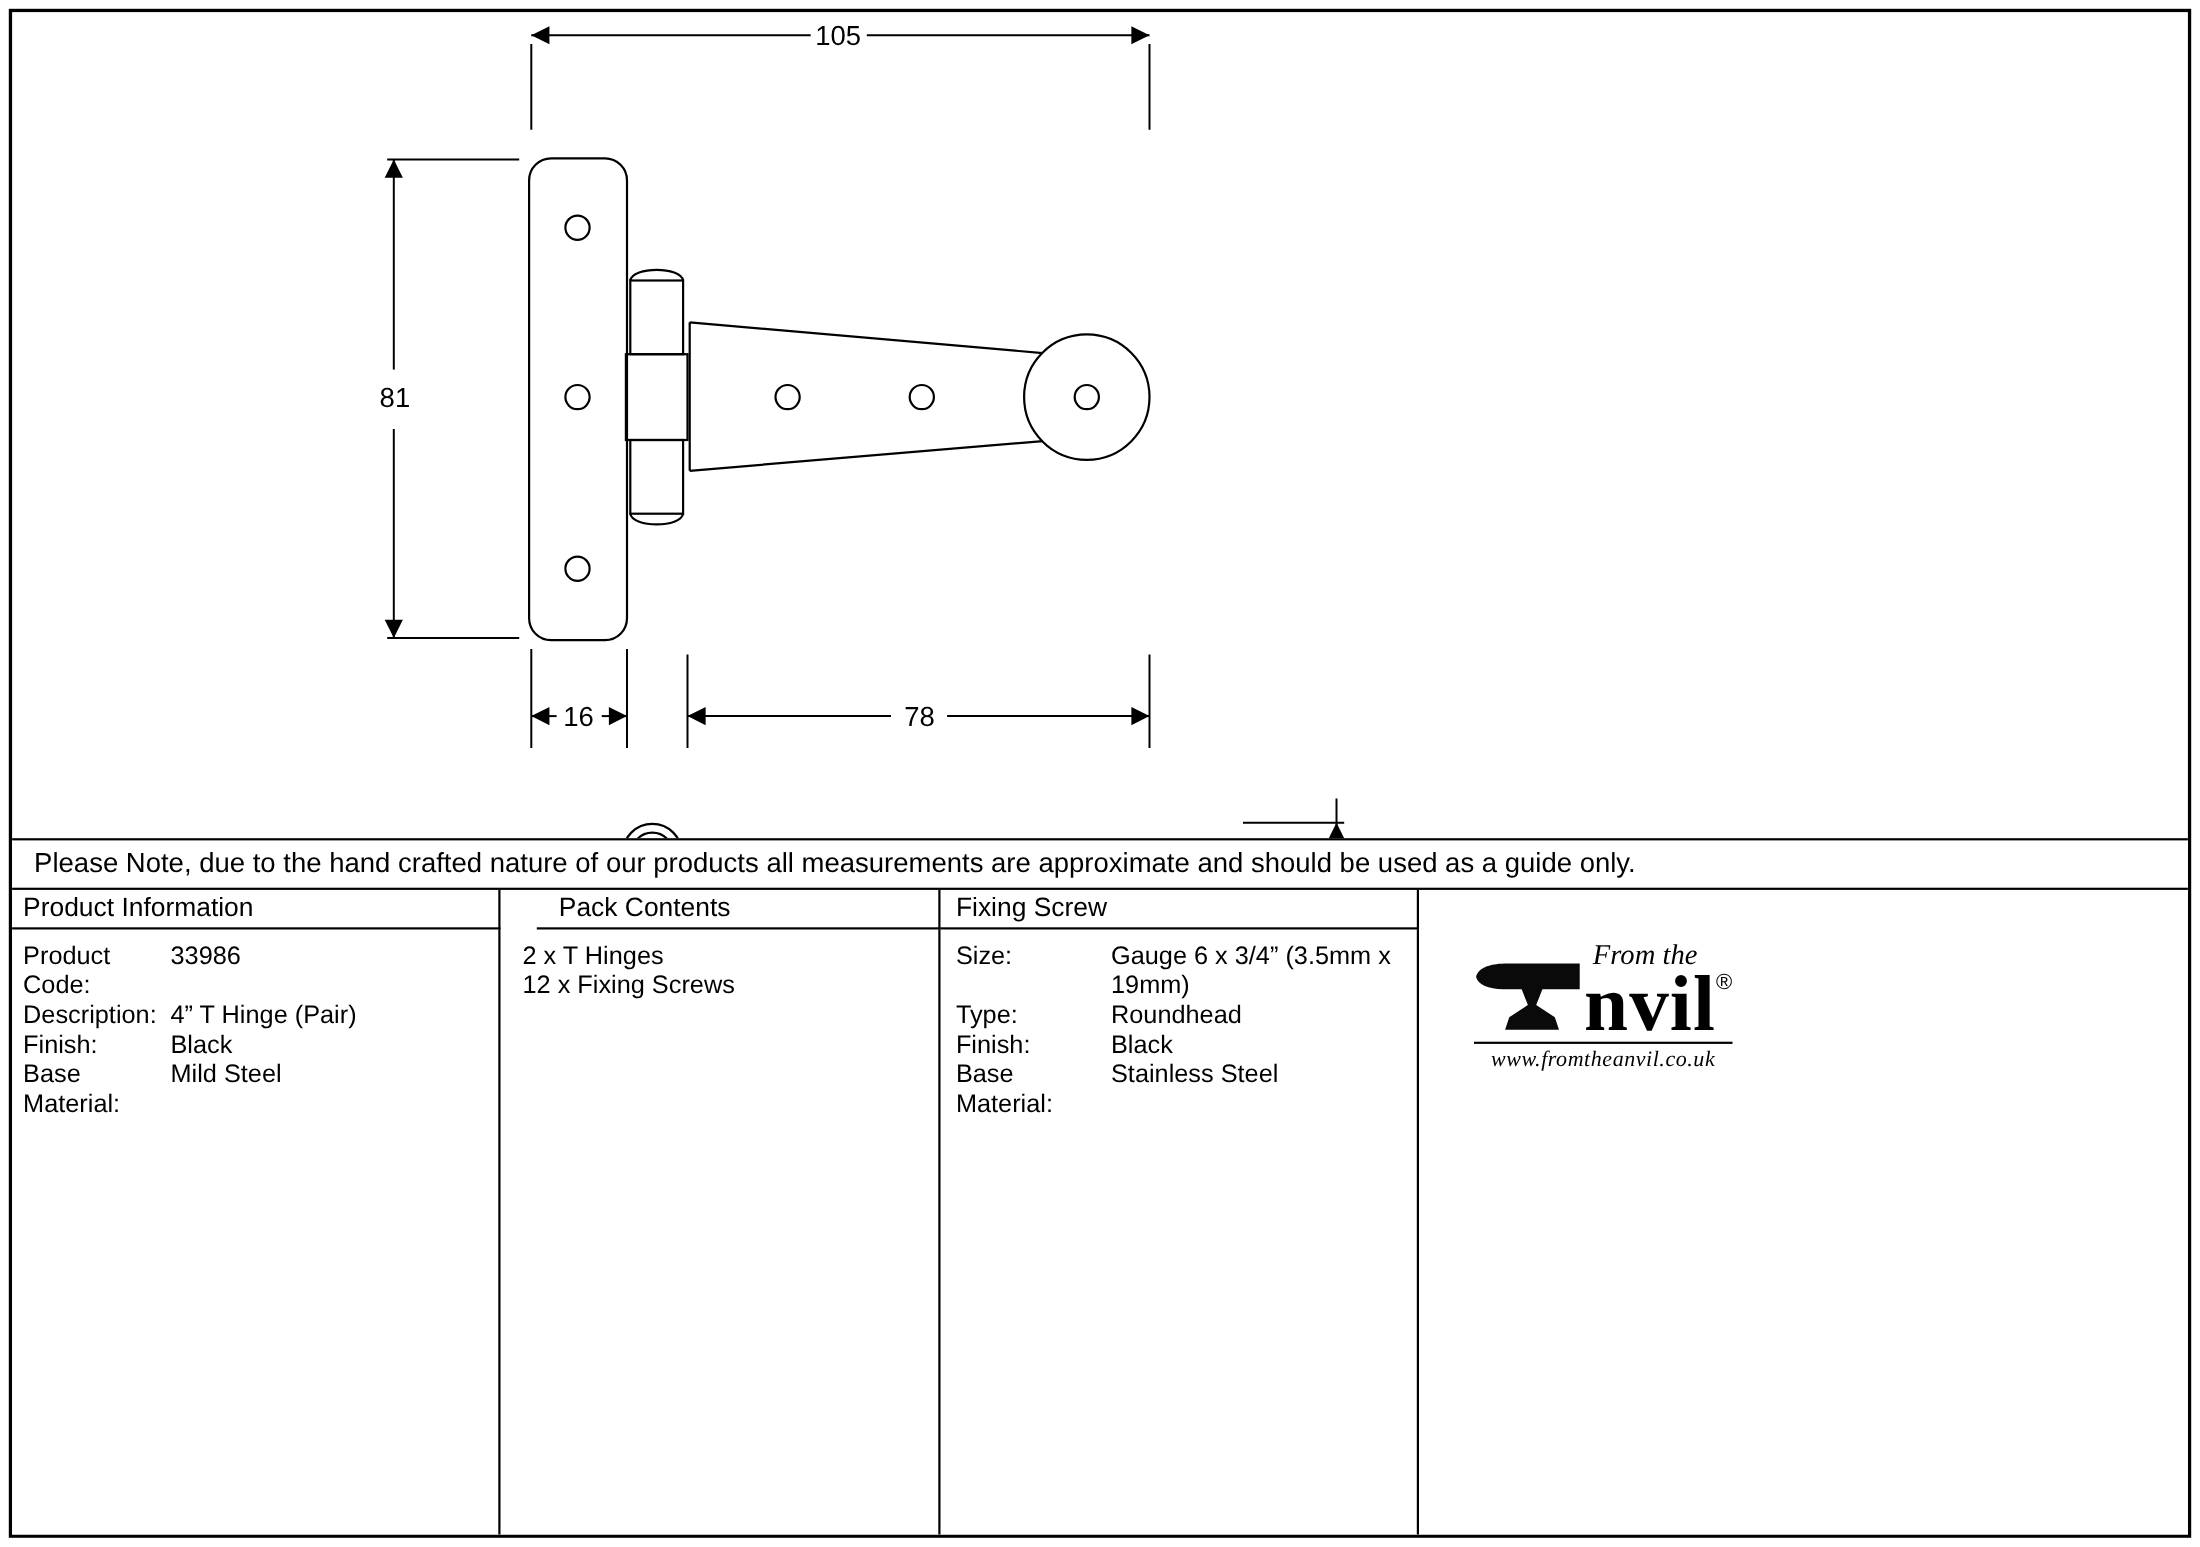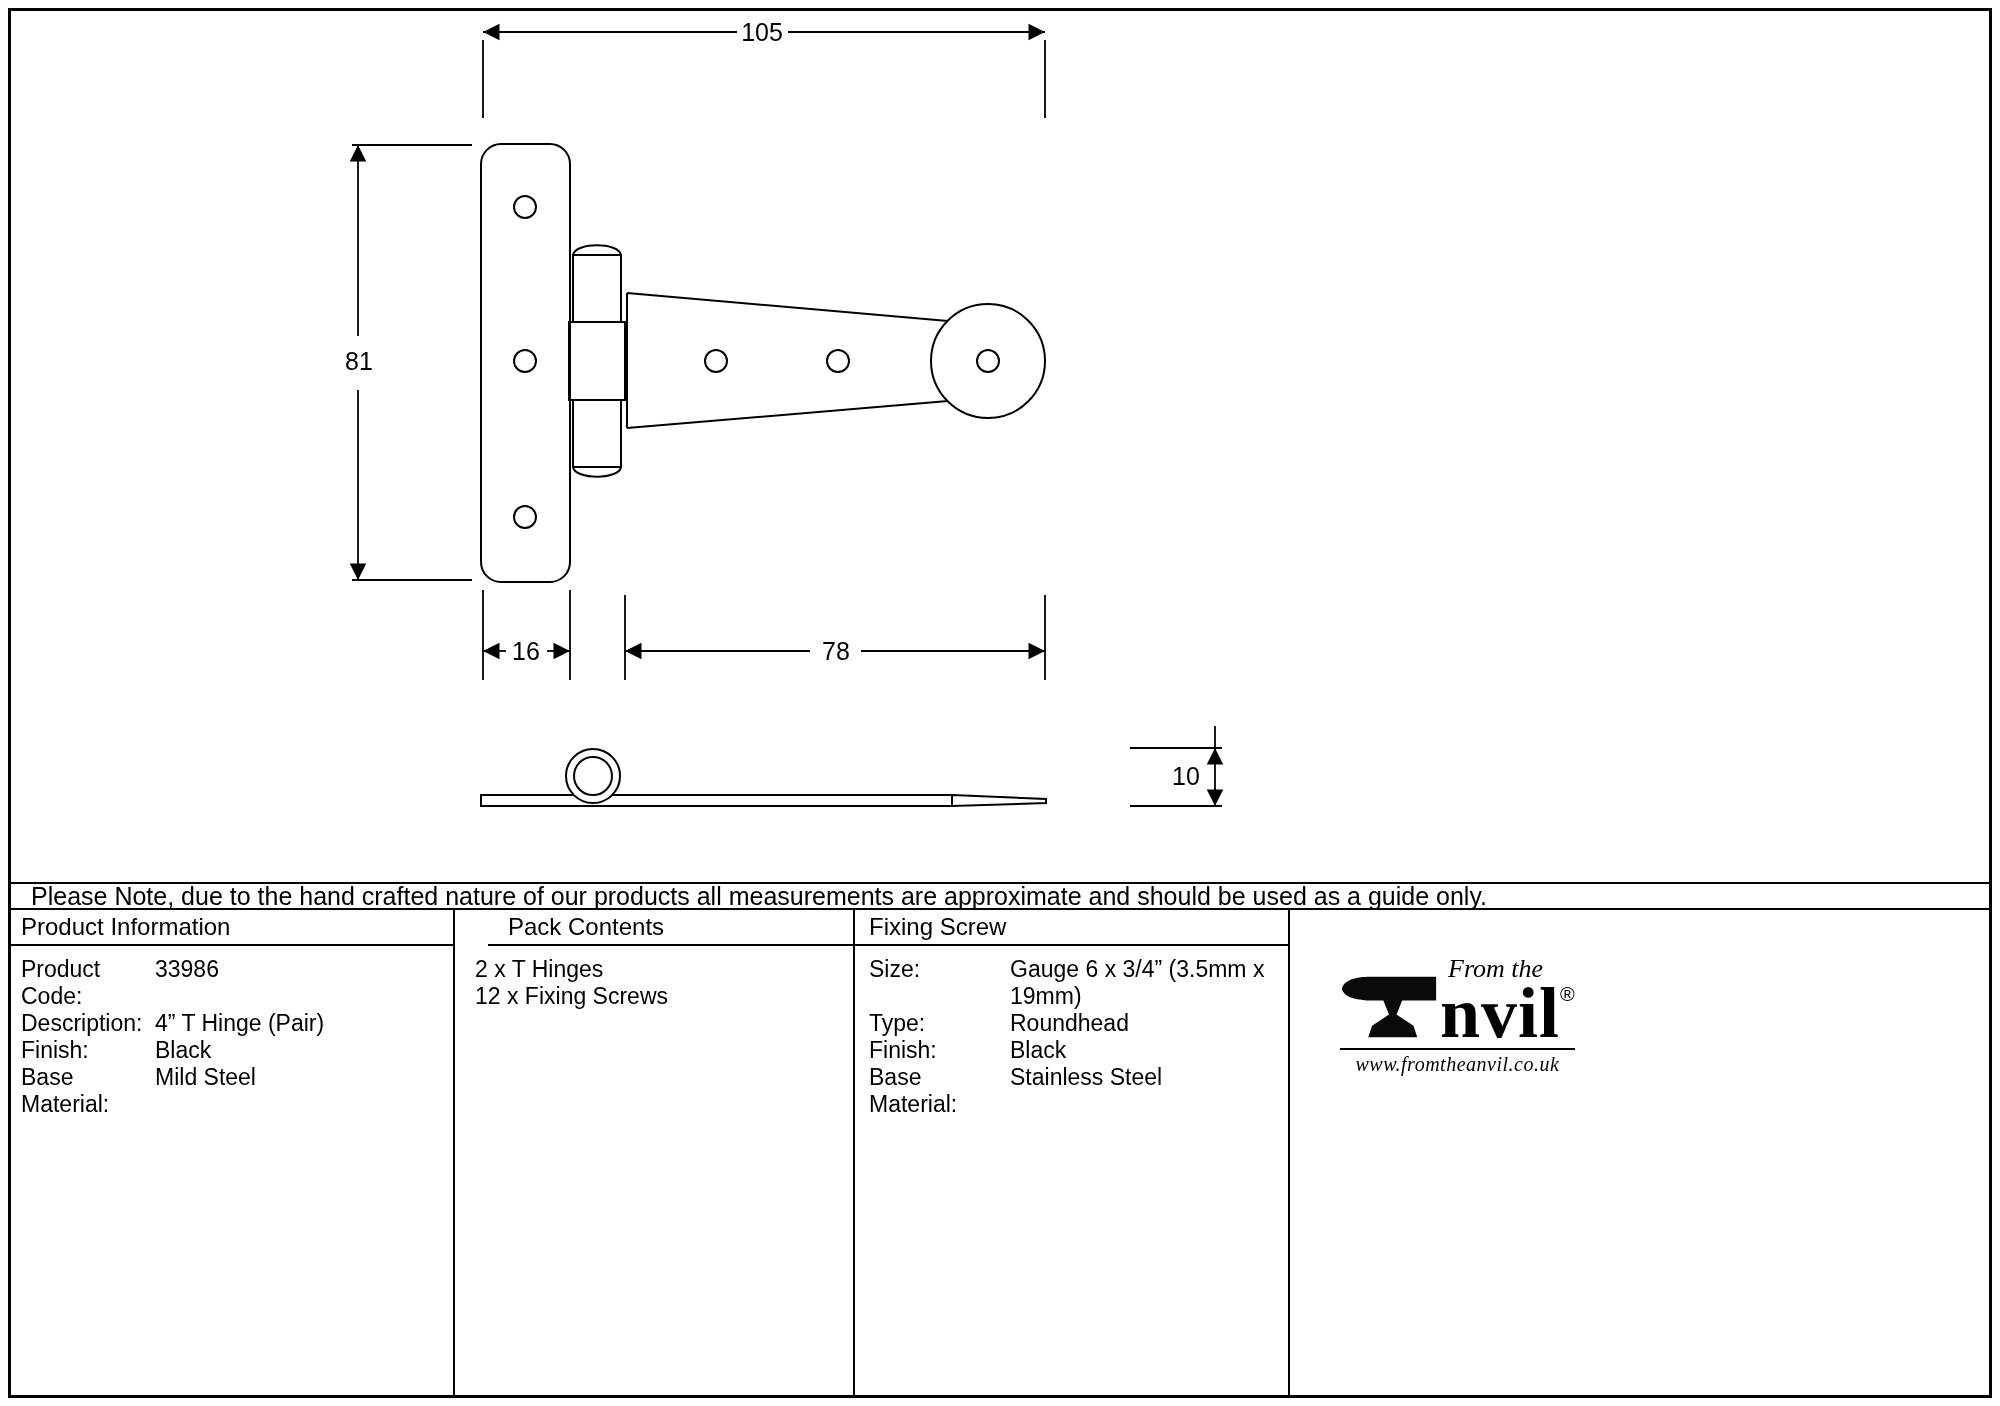--- a/index.html
+++ b/index.html
@@ -1,21 +1,21 @@
 <!DOCTYPE html>
 <html><head>
 <meta charset="utf-8">
 <style>
   html,body{margin:0;padding:0;background:#fff;}
   body{position:relative;width:2000px;height:1406px;font-family:"Liberation Sans",sans-serif;color:#000;}
   .frame{position:absolute;left:8px;top:8px;right:8px;bottom:8px;border:3px solid #000;box-sizing:border-box;}
   svg.drawing{position:absolute;left:0;top:0;}
   .info{position:absolute;left:11px;right:11px;bottom:11px;background:#fff;}
-  .note-row{border-top:2px solid #000;border-bottom:2px solid #000;height:28px;display:flex;align-items:center;padding-left:20px;font-size:25px;box-sizing:border-box;}
-  .grid{display:grid;grid-template-columns:444px 400px 435px 1fr;grid-template-rows:36px 1fr;height:485px;}
+  .note-row{border-top:2px solid #000;border-bottom:2px solid #000;height:47px;display:flex;align-items:center;padding-left:20px;font-size:25px;box-sizing:border-box;}
+  .grid{display:grid;grid-template-columns:444px 400px 435px 1fr;grid-template-rows:36px 1fr;height:586px;}
   .cell{box-sizing:border-box;}
   .br{border-right:2px solid #000;}
   .hcell{grid-row:1;display:flex;align-items:center;font-size:24px;border-bottom:2px solid #000;}
   .h1{grid-column:1;padding-left:10px;}
   .h2{grid-column:2;padding-left:20px;margin-left:33px;}
   .h3{grid-column:3;padding-left:14px;}
   .bcell{grid-row:2;padding-top:10px;font-size:23px;line-height:27px;}
   .b1{grid-column:1;padding-left:10px;}
   .b2{grid-column:2;padding-left:20px;}
   .b3{grid-column:3;padding-left:14px;}

